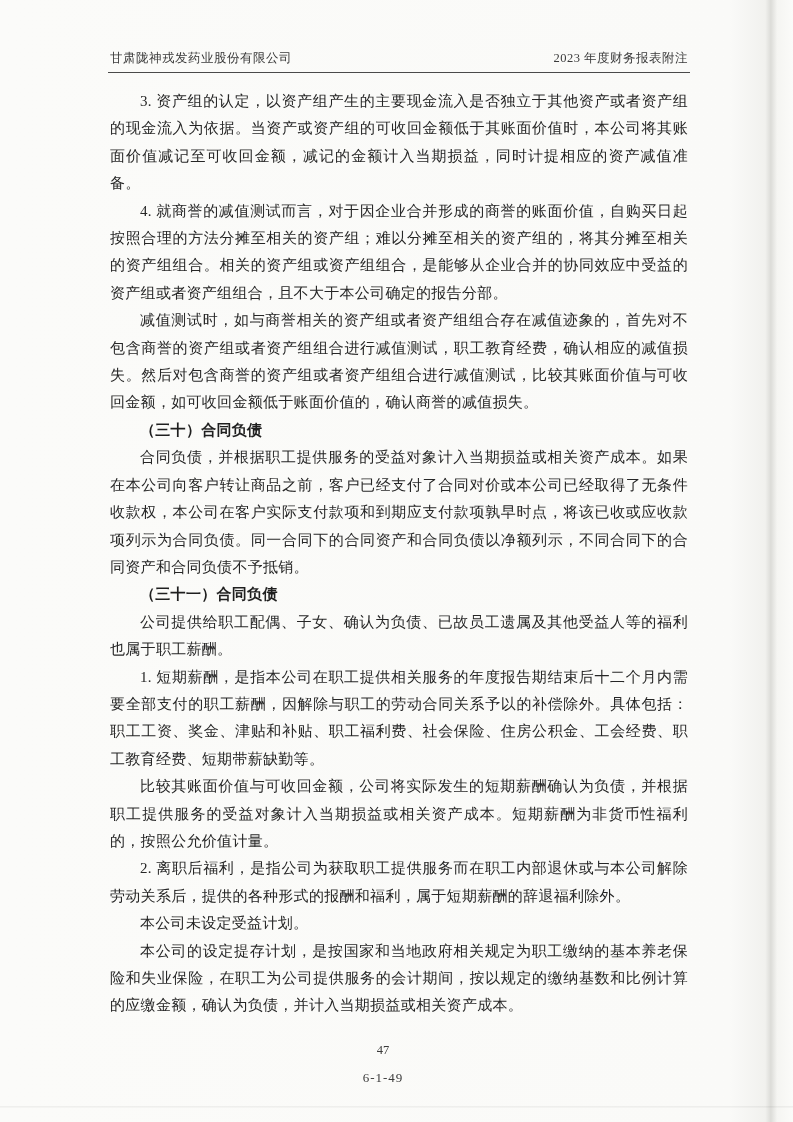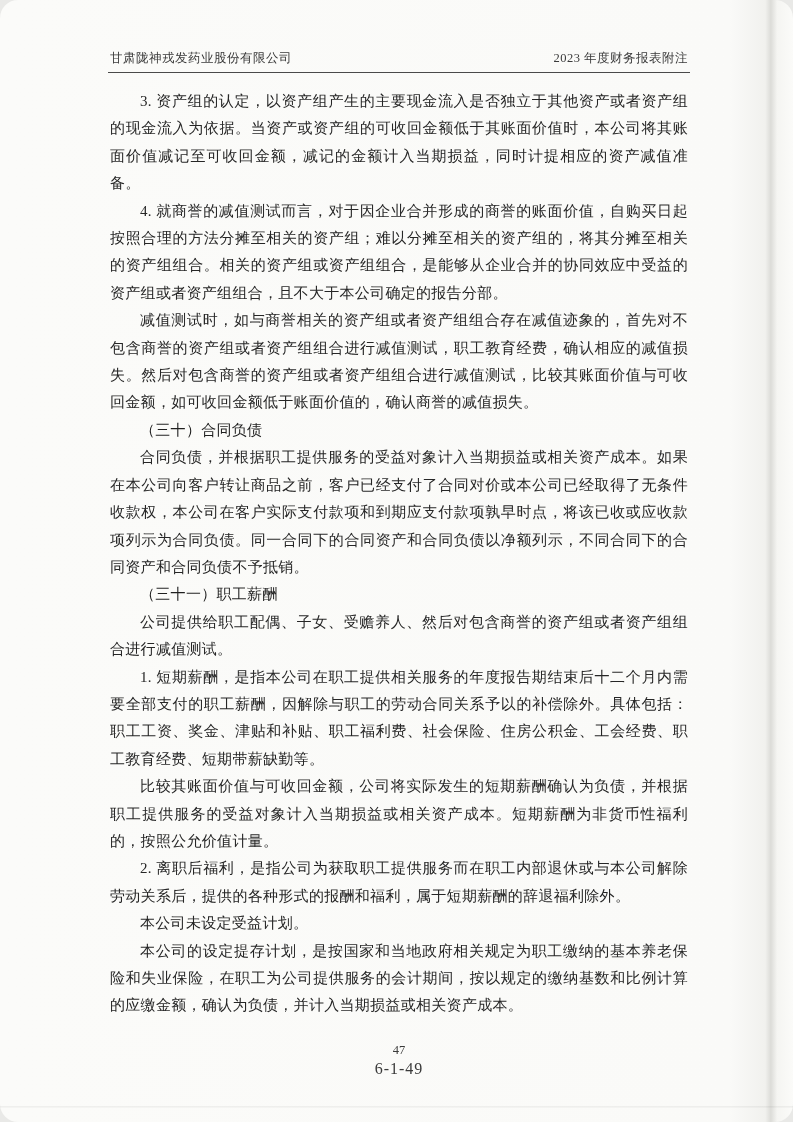--- a/index.html
+++ b/index.html
@@ -13,21 +13,20 @@
     overflow: hidden;
     background: #e9e9e7;
     font-family: "Liberation Serif", "DejaVu Serif", serif;
   }
   .page {
     position: absolute;
     inset: 0;
     background:
       linear-gradient(90deg, #fbfbf9 0%, #fafaf8 92%, #f1f1ee 96.5%, #dcdcd8 97.2%, #f5f5f2 98%, #fbfbf9 100%),
       #fbfbf9;
-    border-radius: 18px;
   }
   .page::after {
     
     content: "";
     position: absolute;
     left: 0;
     right: 0;
     bottom: 14px;
     height: 2px;
     background: linear-gradient(180deg, rgba(0,0,0,0.06), rgba(0,0,0,0.02));
@@ -62,60 +61,61 @@
     line-height: 27.4px;
     color: #262626;
     text-align: justify;
     letter-spacing: 0.3px;
   }
   .content p {
     margin: 0;
     text-indent: 2em;
   }
   .content p.heading {
-    font-weight: normal;
+    font-weight: bold;
     color: #1f1f1f;
   }
   .footer {
     position: absolute;
-    left: 110px;
+    left: 94px;
     width: 578px;
     top: 1042px;
     text-align: center;
     color: #3a3a3a;
   }
   .footer .page-num {
     font-size: 12.5px;
     line-height: 17px;
   }
   .footer .doc-num {
-    font-size: 16px;
+    font-size: 13px;
     line-height: 19px;
     letter-spacing: 1px;
+    margin-top: 9px;
   }
 </style>
 </head>
 <body>
 
 <div class="page">
 
   <div class="header">
     <span>甘肃陇神戎发药业股份有限公司</span>
     <span>2023 年度财务报表附注</span>
   </div>
   <div class="header-rule"></div>
 
   <div class="content">
     <p>3. 资产组的认定，以资产组产生的主要现金流入是否独立于其他资产或者资产组的现金流入为依据。当资产或资产组的可收回金额低于其账面价值时，本公司将其账面价值减记至可收回金额，减记的金额计入当期损益，同时计提相应的资产减值准备。</p>
     <p>4. 就商誉的减值测试而言，对于因企业合并形成的商誉的账面价值，自购买日起按照合理的方法分摊至相关的资产组；难以分摊至相关的资产组的，将其分摊至相关的资产组组合。相关的资产组或资产组组合，是能够从企业合并的协同效应中受益的资产组或者资产组组合，且不大于本公司确定的报告分部。</p>
     <p>减值测试时，如与商誉相关的资产组或者资产组组合存在减值迹象的，首先对不包含商誉的资产组或者资产组组合进行减值测试，职工教育经费，确认相应的减值损失。然后对包含商誉的资产组或者资产组组合进行减值测试，比较其账面价值与可收回金额，如可收回金额低于账面价值的，确认商誉的减值损失。</p>
     <p class="heading">（三十）合同负债</p>
     <p>合同负债，并根据职工提供服务的受益对象计入当期损益或相关资产成本。如果在本公司向客户转让商品之前，客户已经支付了合同对价或本公司已经取得了无条件收款权，本公司在客户实际支付款项和到期应支付款项孰早时点，将该已收或应收款项列示为合同负债。同一合同下的合同资产和合同负债以净额列示，不同合同下的合同资产和合同负债不予抵销。</p>
-    <p class="heading">（三十一）职工薪酬</p>
-    <p>公司提供给职工配偶、子女、受赡养人、然后对包含商誉的资产组或者资产组组合进行减值测试。</p>
+    <p class="heading">（三十一）合同负债</p>
+    <p>公司提供给职工配偶、子女、确认为负债、已故员工遗属及其他受益人等的福利也属于职工薪酬。</p>
     <p>1. 短期薪酬，是指本公司在职工提供相关服务的年度报告期结束后十二个月内需要全部支付的职工薪酬，因解除与职工的劳动合同关系予以的补偿除外。具体包括：职工工资、奖金、津贴和补贴、职工福利费、社会保险、住房公积金、工会经费、职工教育经费、短期带薪缺勤等。</p>
     <p>比较其账面价值与可收回金额，公司将实际发生的短期薪酬确认为负债，并根据职工提供服务的受益对象计入当期损益或相关资产成本。短期薪酬为非货币性福利的，按照公允价值计量。</p>
     <p>2. 离职后福利，是指公司为获取职工提供服务而在职工内部退休或与本公司解除劳动关系后，提供的各种形式的报酬和福利，属于短期薪酬的辞退福利除外。</p>
     <p>本公司未设定受益计划。</p>
     <p>本公司的设定提存计划，是按国家和当地政府相关规定为职工缴纳的基本养老保险和失业保险，在职工为公司提供服务的会计期间，按以规定的缴纳基数和比例计算的应缴金额，确认为负债，并计入当期损益或相关资产成本。</p>
   </div>
 
   <div class="footer">
     <div class="page-num">47</div>
     <div class="doc-num">6-1-49</div>

